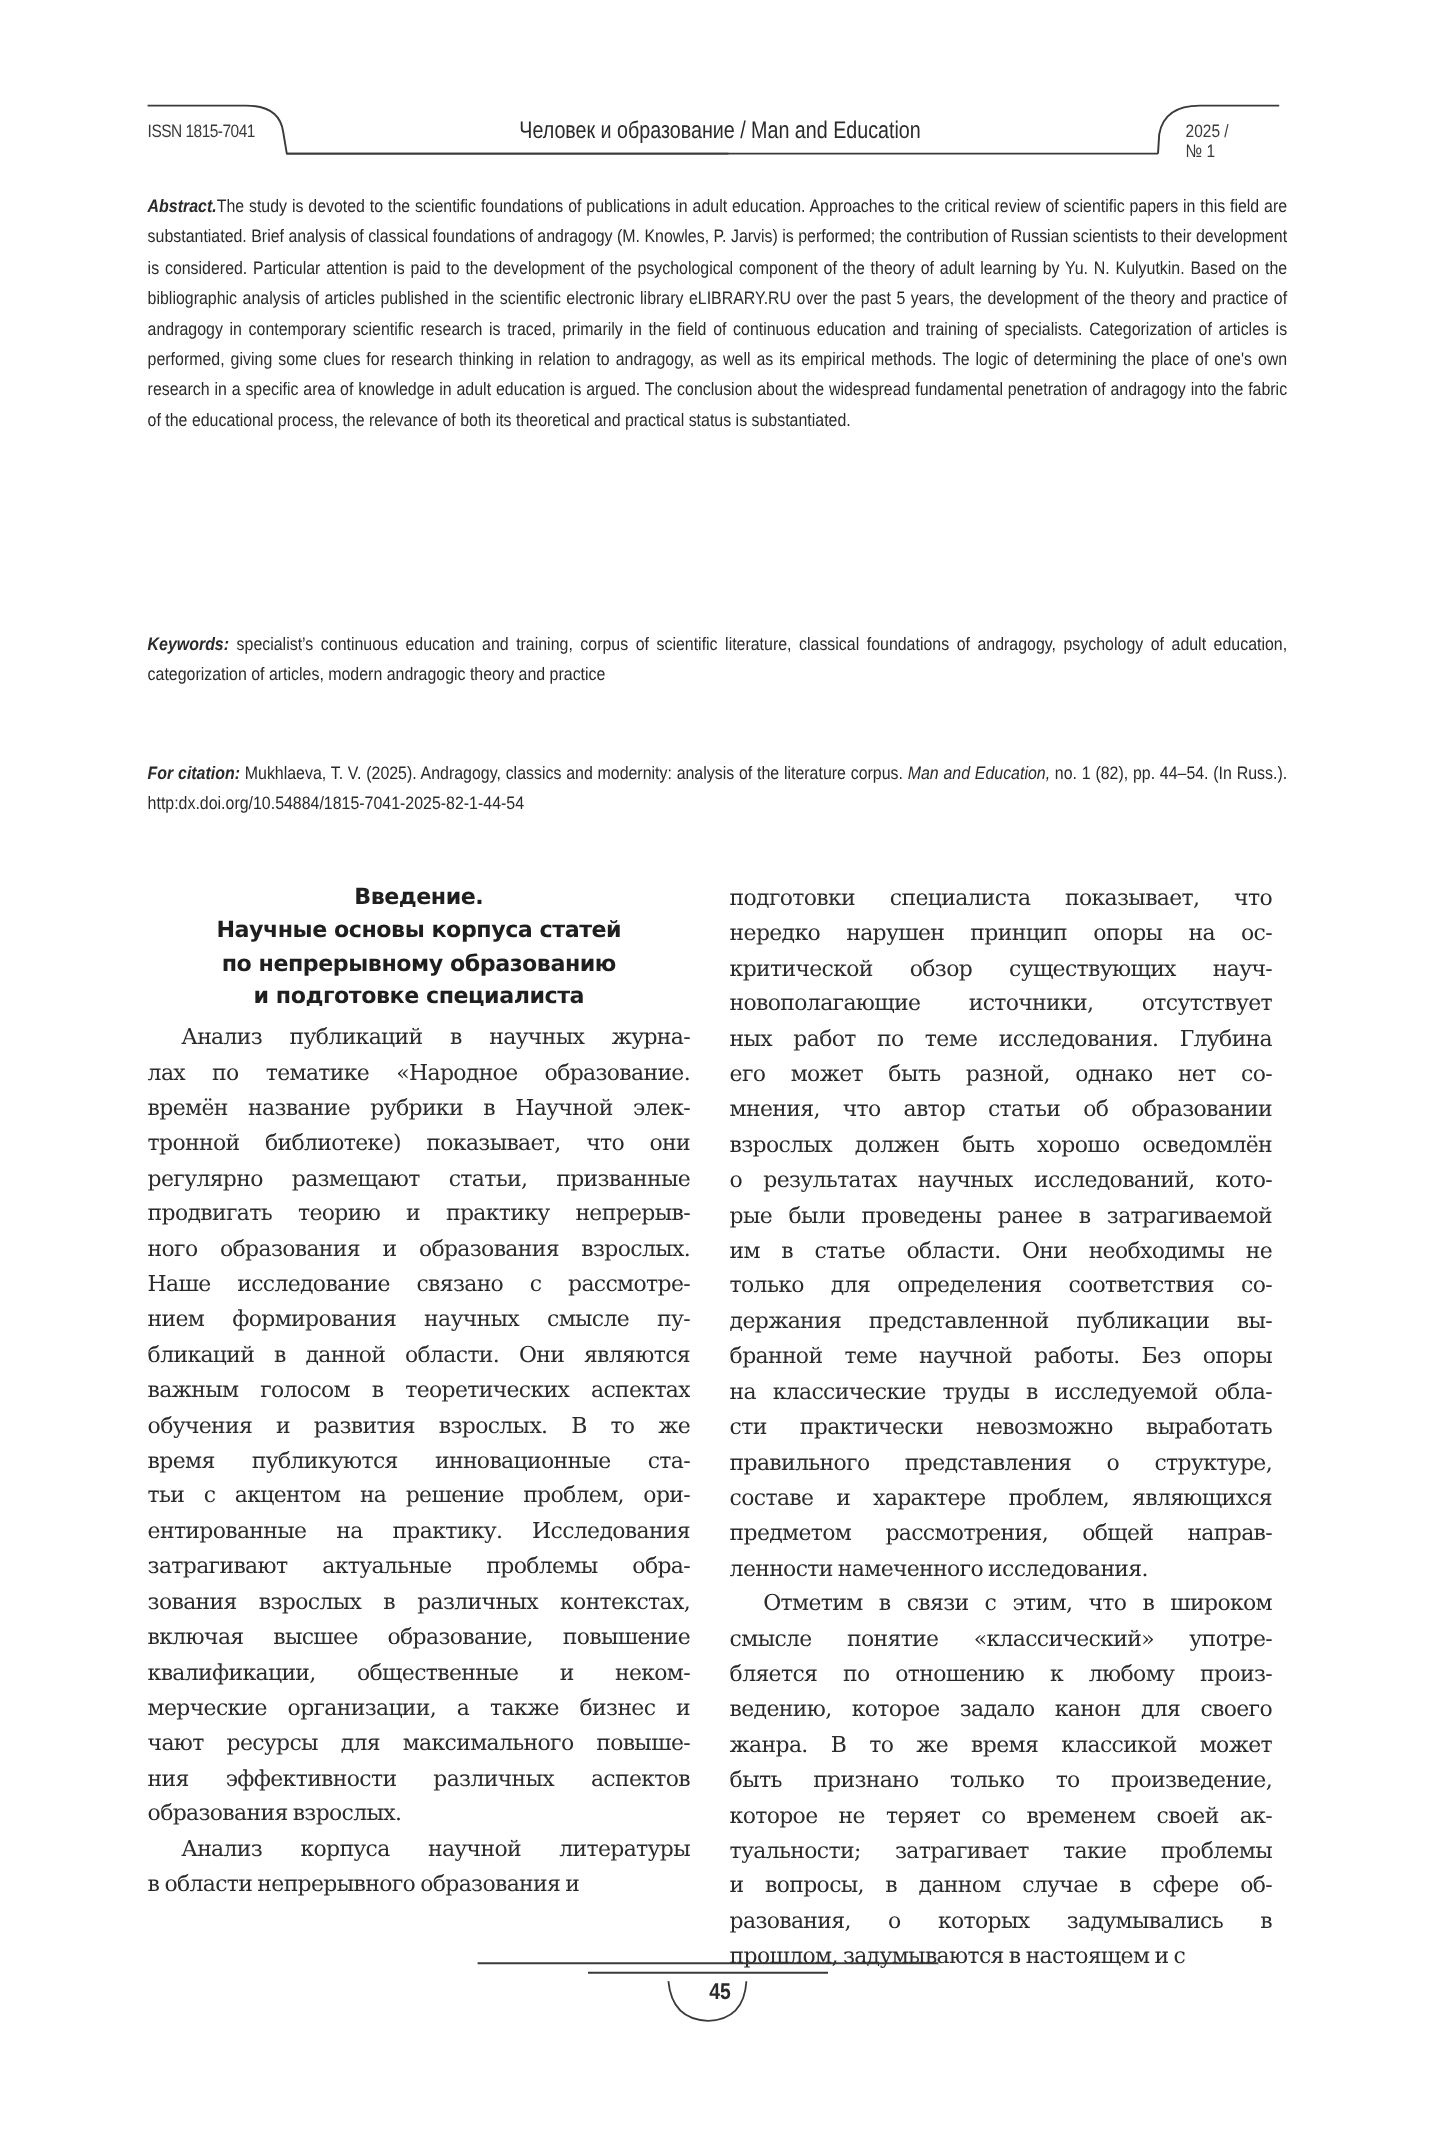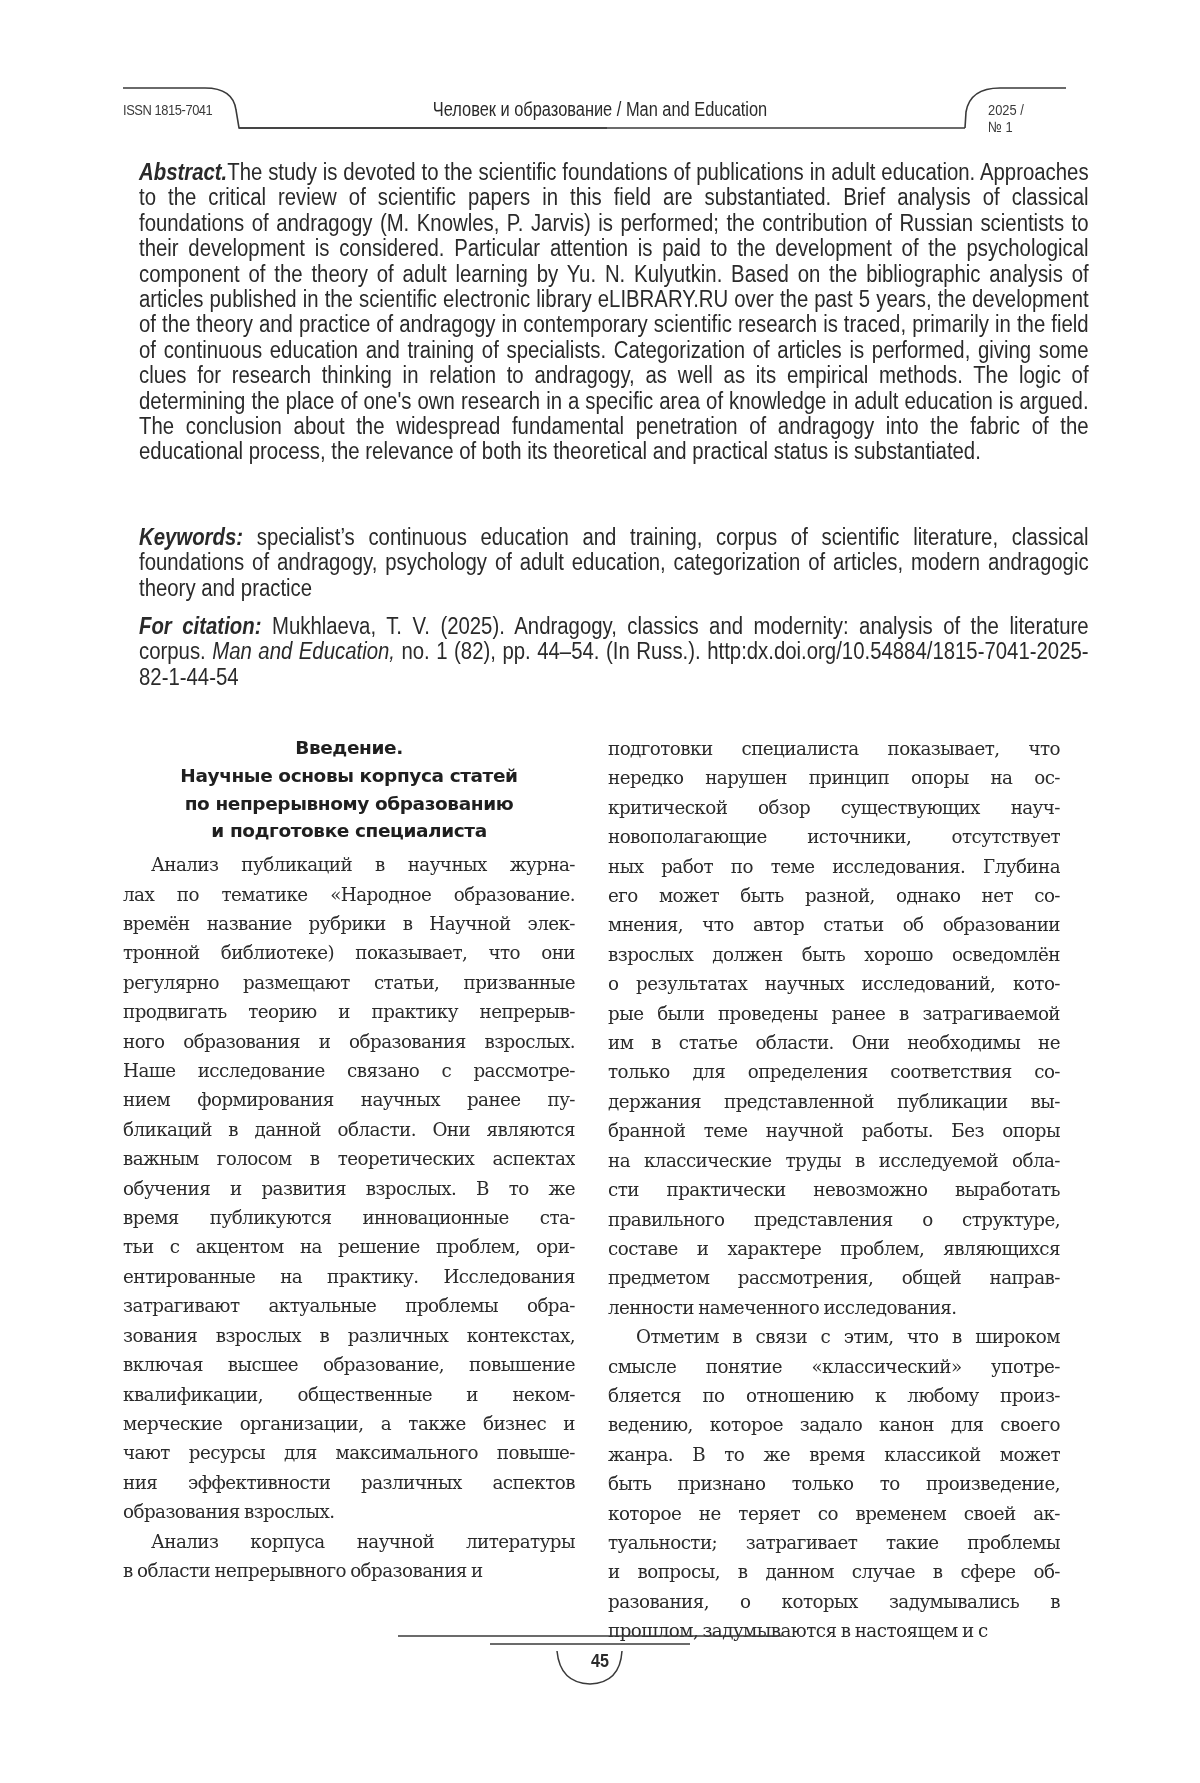--- a/index.html
+++ b/index.html
@@ -6,26 +6,26 @@
     body { width: 1200px; height: 1783px; position: relative; overflow: hidden; color: #231f20; }
     .page { position: absolute; left: 0; top: 0; width: 1036px; height: 1783px; }
 
     
     .header-svg { position: absolute; left: 0; top: 0; width: 1200px; height: 140px; }
     .hdr-issn { position: absolute; left: 123px; top: 101px; font-family: "Liberation Sans", sans-serif; font-size: 15px; letter-spacing: -0.5px; color: #3a3a3a; transform: scaleX(0.86); transform-origin: left center; }
     .hdr-title { position: absolute; left: 0; width: 1200px; top: 98px; text-align: center; font-family: "Liberation Sans", sans-serif; font-size: 20px; color: #2a2a2a; transform: scaleX(0.82); transform-origin: center; }
     .hdr-issue { position: absolute; left: 988px; top: 101px; font-family: "Liberation Sans", sans-serif; font-size: 15px; color: #3a3a3a; transform: scaleX(0.86); transform-origin: left center; }
 
     
-    .front { position: absolute; left: 123px; width: 950px; font-family: "Liberation Sans", sans-serif; font-size: 23px; line-height: 25.4px; color: #2a2a2a; text-align: justify; margin-left: 16px; }
+    .front { position: absolute; left: 123px; width: 950px; font-family: "Liberation Sans", sans-serif; font-size: 15px; line-height: 25.4px; color: #2a2a2a; text-align: justify; }
     .front .inner { display: inline-block; transform: scaleX(0.885); transform-origin: left top; width: 1073px; }
     .front b { font-style: italic; font-weight: bold; }
     .abstract { top: 160px; }
     .keywords { top: 525px; }
-    .citation { top: 614px; }
+    .citation { top: 632px; }
     .front i { font-style: italic; }
 
     
     .col { position: absolute; top: 706px; width: 452px; font-family: "DejaVu Serif", serif; font-size: 18.3px; line-height: 29.4px; color: #2b2b2b; text-align: justify; margin-top: 28px; }
     .col-left { left: 123px; }
     .col-right { left: 608px; }
     .col .line { display: block; text-align: justify; text-align-last: justify; white-space: nowrap; overflow: hidden; letter-spacing: -0.55px; word-spacing: -1px; }
     .col .line.last { text-align-last: left; }
     .col .line.ind { padding-left: 28px; }
     .section-heading { font-family: "DejaVu Sans", sans-serif; font-weight: bold; font-size: 18.5px; line-height: 27.8px; text-align: center; color: #1f1f1f; letter-spacing: -0.4px; margin-bottom: 5px; }
@@ -76,21 +76,21 @@
     </div>
     <div id="left-lines">
         <span class="line ind">Анализ публикаций в научных журна-</span>
         <span class="line">лах по тематике «Народное образование.</span>
         <span class="line">времён название рубрики в Научной элек-</span>
         <span class="line">тронной библиотеке) показывает, что они</span>
         <span class="line">регулярно размещают статьи, призванные</span>
         <span class="line">продвигать теорию и практику непрерыв-</span>
         <span class="line">ного образования и образования взрослых.</span>
         <span class="line">Наше исследование связано с рассмотре-</span>
-        <span class="line">нием формирования научных ранее пу-</span>
+        <span class="line">нием формирования научных смысле пу-</span>
         <span class="line">бликаций в данной области. Они являются</span>
         <span class="line">важным голосом в теоретических аспектах</span>
         <span class="line">обучения и развития взрослых. В то же</span>
         <span class="line">время публикуются инновационные ста-</span>
         <span class="line">тьи с акцентом на решение проблем, ори-</span>
         <span class="line">ентированные на практику. Исследования</span>
         <span class="line">затрагивают актуальные проблемы обра-</span>
         <span class="line">зования взрослых в различных контекстах,</span>
         <span class="line">включая высшее образование, повышение</span>
         <span class="line">квалификации, общественные и неком-</span>

